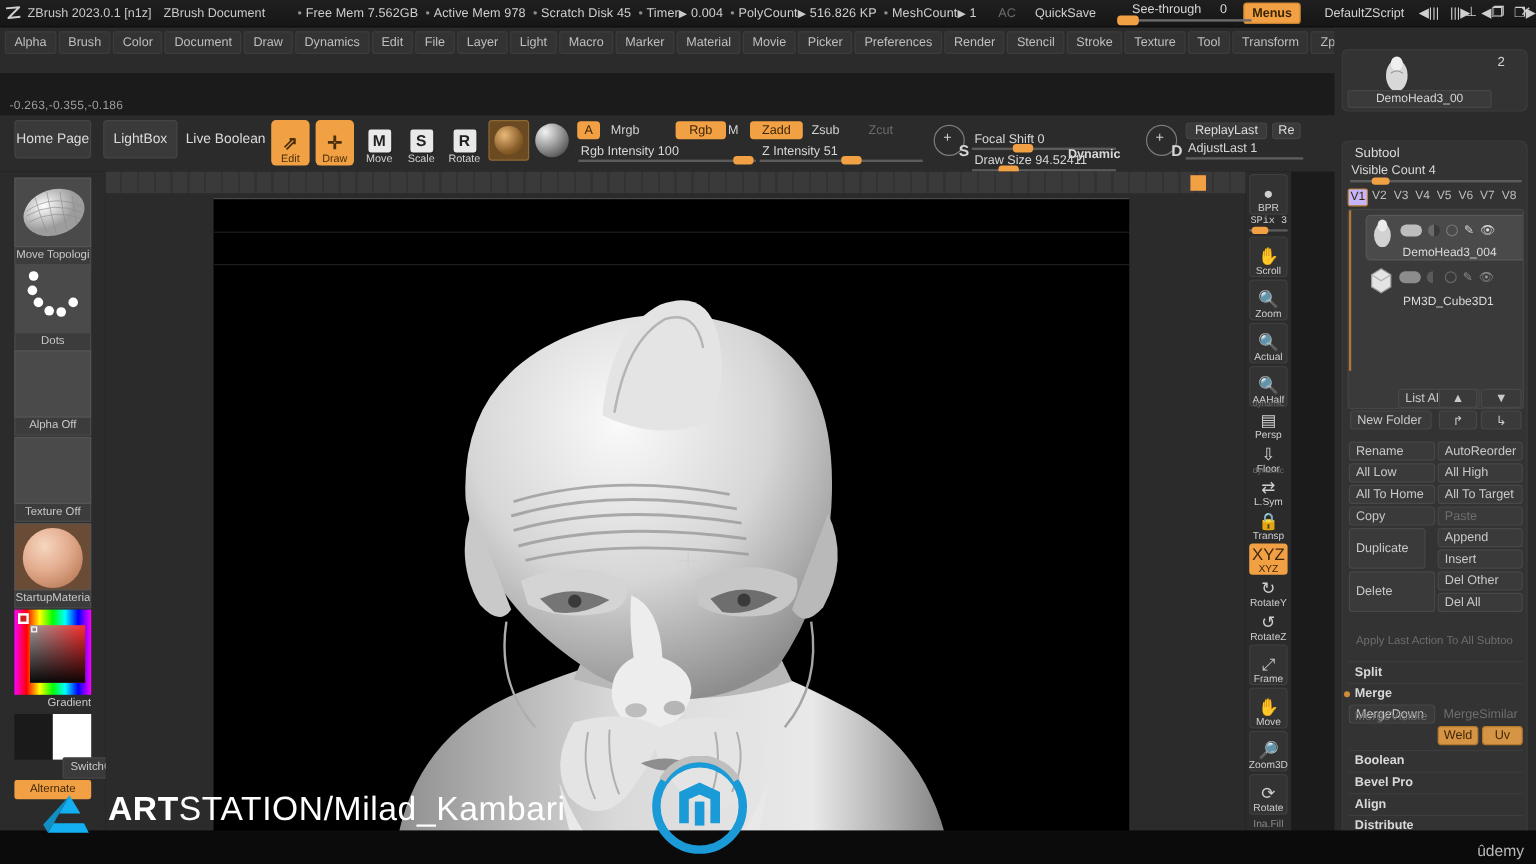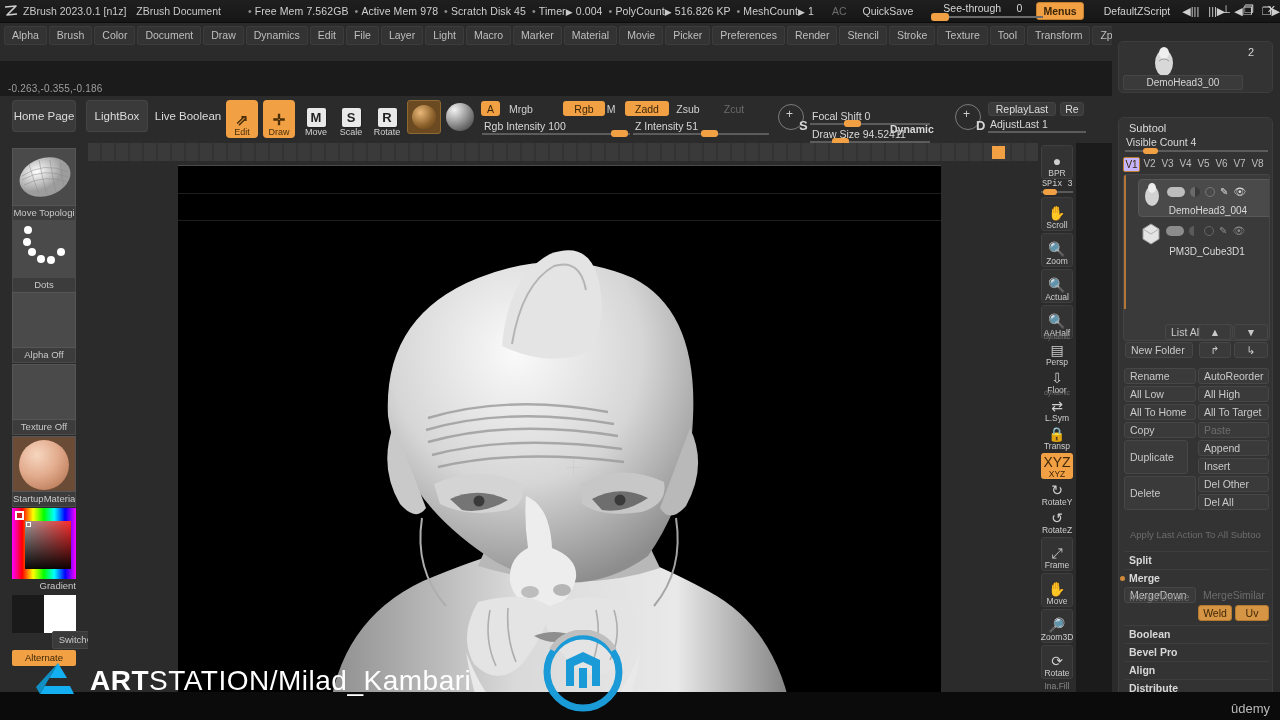--- a/index.html
+++ b/index.html
@@ -176,21 +176,21 @@
   .gbtn.ctr{ justify-content:center; padding-left:0;}
   .gbtn.dim{ color:#6d6d6d;}
   .gbtn.amber{ background:#d69445; color:#402807; border-color:#b2792f;}
   .flatrow{ position:absolute; left:5px; width:145px; height:17px; font-size:10.5px;
             color:#d8d8d8; border-top:1px solid #3d3d3d; padding-left:5px; line-height:17px;}
   .flatrow.b{ font-weight:bold; }
   .bullet{ position:absolute; left:-4px; top:6px; width:5px;height:5px;border-radius:50%;
            background:#d08a3a;}
 
   
-  .artstation{ position:absolute; left:34px; top:660px; display:flex; align-items:center; gap:10px; }
+  .artstation{ position:absolute; left:34px; top:660px; display:flex; gap:10px; }
   .as-text{ font-size:28px; color:#fff; letter-spacing:.5px; line-height:28px;}
   .as-text b{ font-weight:bold;}
   .as-text span{ font-weight:normal;}
   .rrcg{ position:absolute; left:540px; top:630px; display:flex; align-items:center; gap:8px;}
   .rrcg-t{ display:flex; flex-direction:column; line-height:1;}
   .rrcg-t .a{ font-size:30px; font-weight:bold; color:#4a4a4a;
               -webkit-text-stroke:1px #9a9a9a; letter-spacing:1px;}
   .rrcg-t .b{ font-size:21px; font-weight:bold; color:#4a4a4a;
               -webkit-text-stroke:1px #9a9a9a; letter-spacing:2px;}
   .udemy{ position:absolute; right:10px; bottom:4px; font-size:13px; color:#b9b9b9;}

